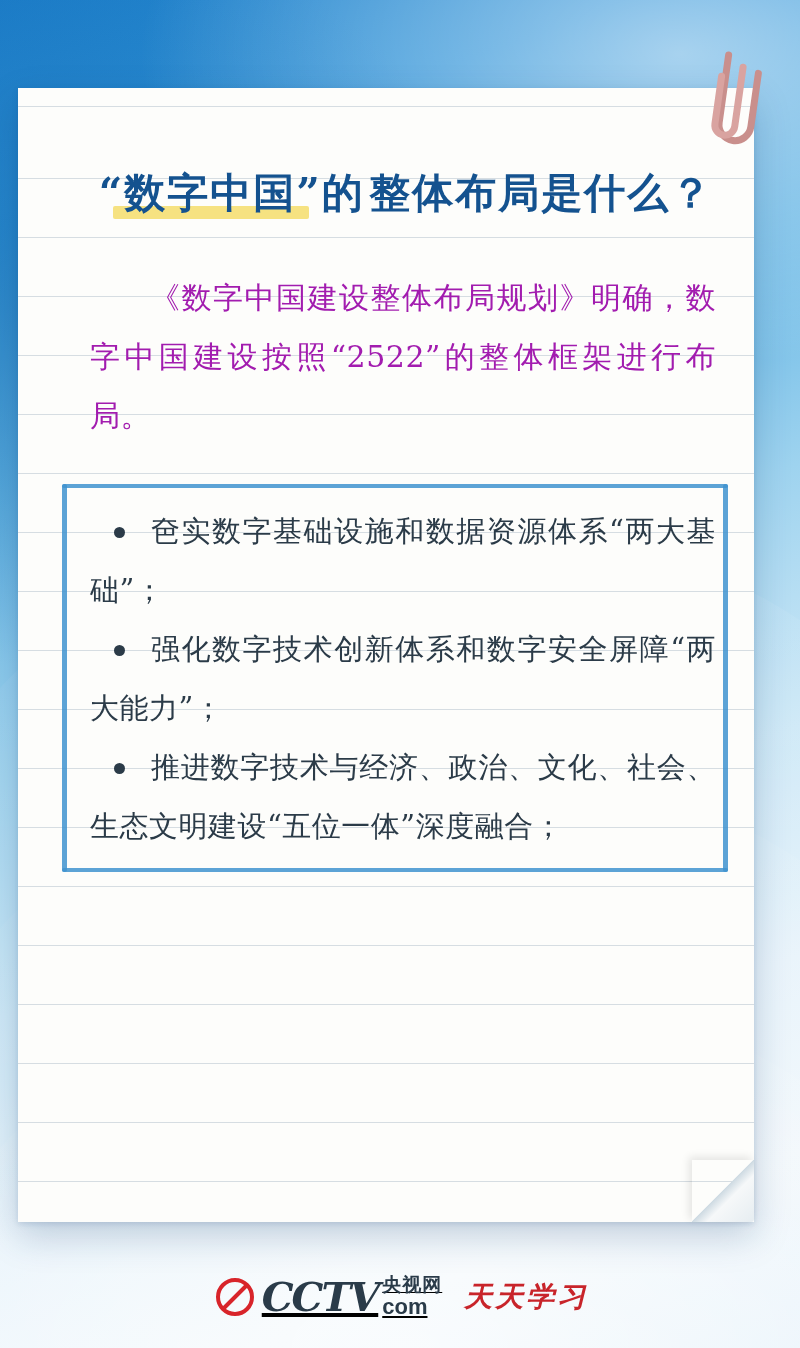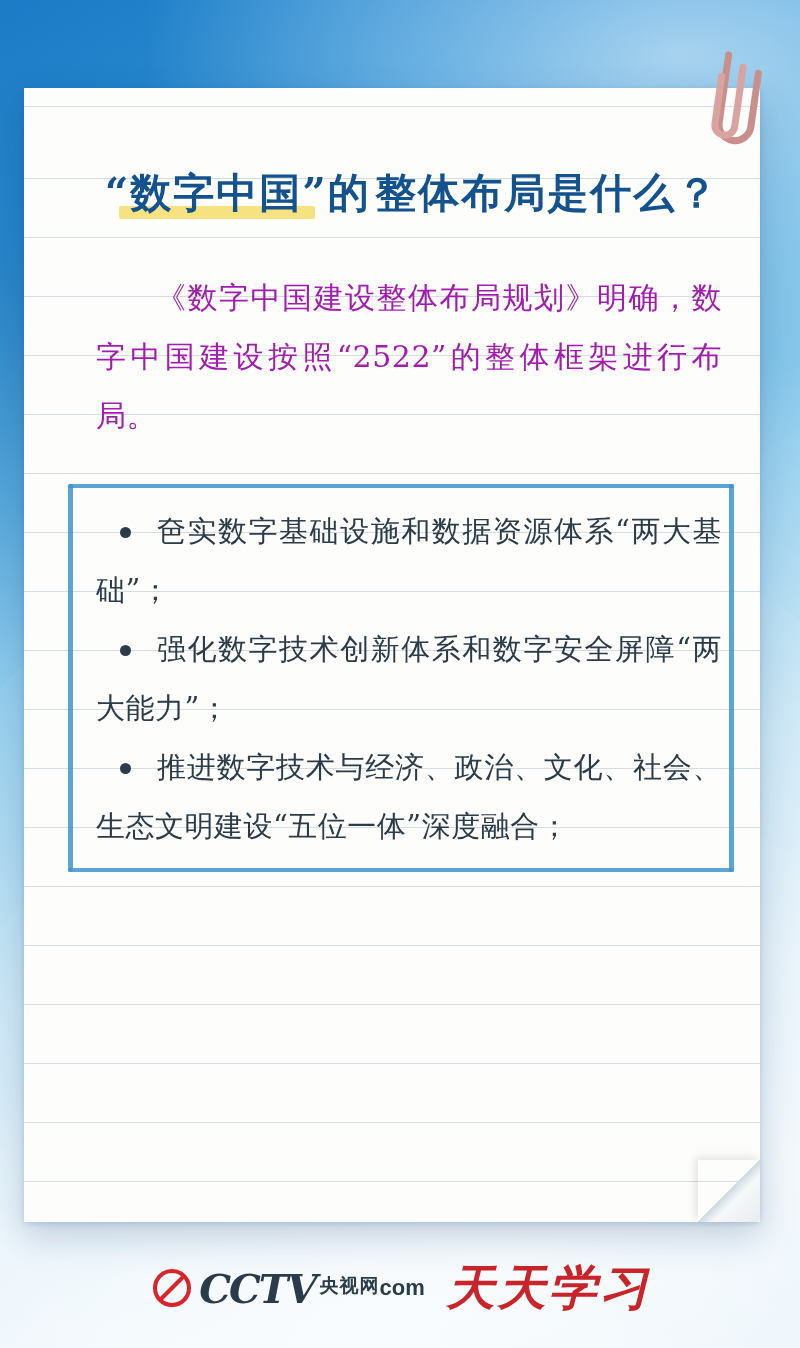--- a/index.html
+++ b/index.html
@@ -42,21 +42,21 @@
     border-radius: 50% 50% 0 0 / 100% 100% 0 0;
     pointer-events: none;
   }
   .bg-wave.w1 { top: 520px; opacity: .35; }
   .bg-wave.w2 { top: 760px; opacity: .30; }
   .bg-wave.w3 { top: 980px; opacity: .45; }
 
   
   #paper {
     position: absolute;
-    left: 24px;
+    left: 18px;
     top: 88px;
     width: 736px;
     height: 1134px;
     background: #fdfdfb;
     box-shadow: 0 14px 34px rgba(12,60,110,0.22), 0 2px 6px rgba(12,60,110,0.14);
   }
   
   #rules {
     position: absolute;
     left: 0; right: 0; top: 0; bottom: 0;
@@ -188,41 +188,43 @@
     bottom: 28px;
     display: flex;
     align-items: center;
     justify-content: center;
     gap: 22px;
   }
   .cctv-wrap {
     display: flex;
     align-items: center;
     gap: 4px;
+    text-decoration: underline;
   }
   .cctv-text {
     font-family: "DejaVu Serif", "Liberation Serif", serif;
     font-weight: bold;
     font-style: italic;
     font-size: 40px;
     letter-spacing: -2px;
     color: #2a3b49;
   }
   .cctv-cn {
     display: flex;
+    flex-direction: column;
     line-height: 1.05;
     font-family: "Liberation Sans", sans-serif;
     color: #2a3b49;
   }
   .cctv-cn .cn { font-size: 19px; font-weight: bold; letter-spacing: 1px; }
   .cctv-cn .com { font-size: 22px; font-weight: bold; letter-spacing: 0px; }
   .brand-cn {
     font-family: "DejaVu Serif", "Liberation Serif", serif;
     font-weight: bold;
-    font-size: 48px;
+    font-size: 28px;
     color: #c8242a;
     letter-spacing: 3px;
     font-style: italic;
   }
 </style>
 </head>
 <body>
 
 <div id="poster">
 

